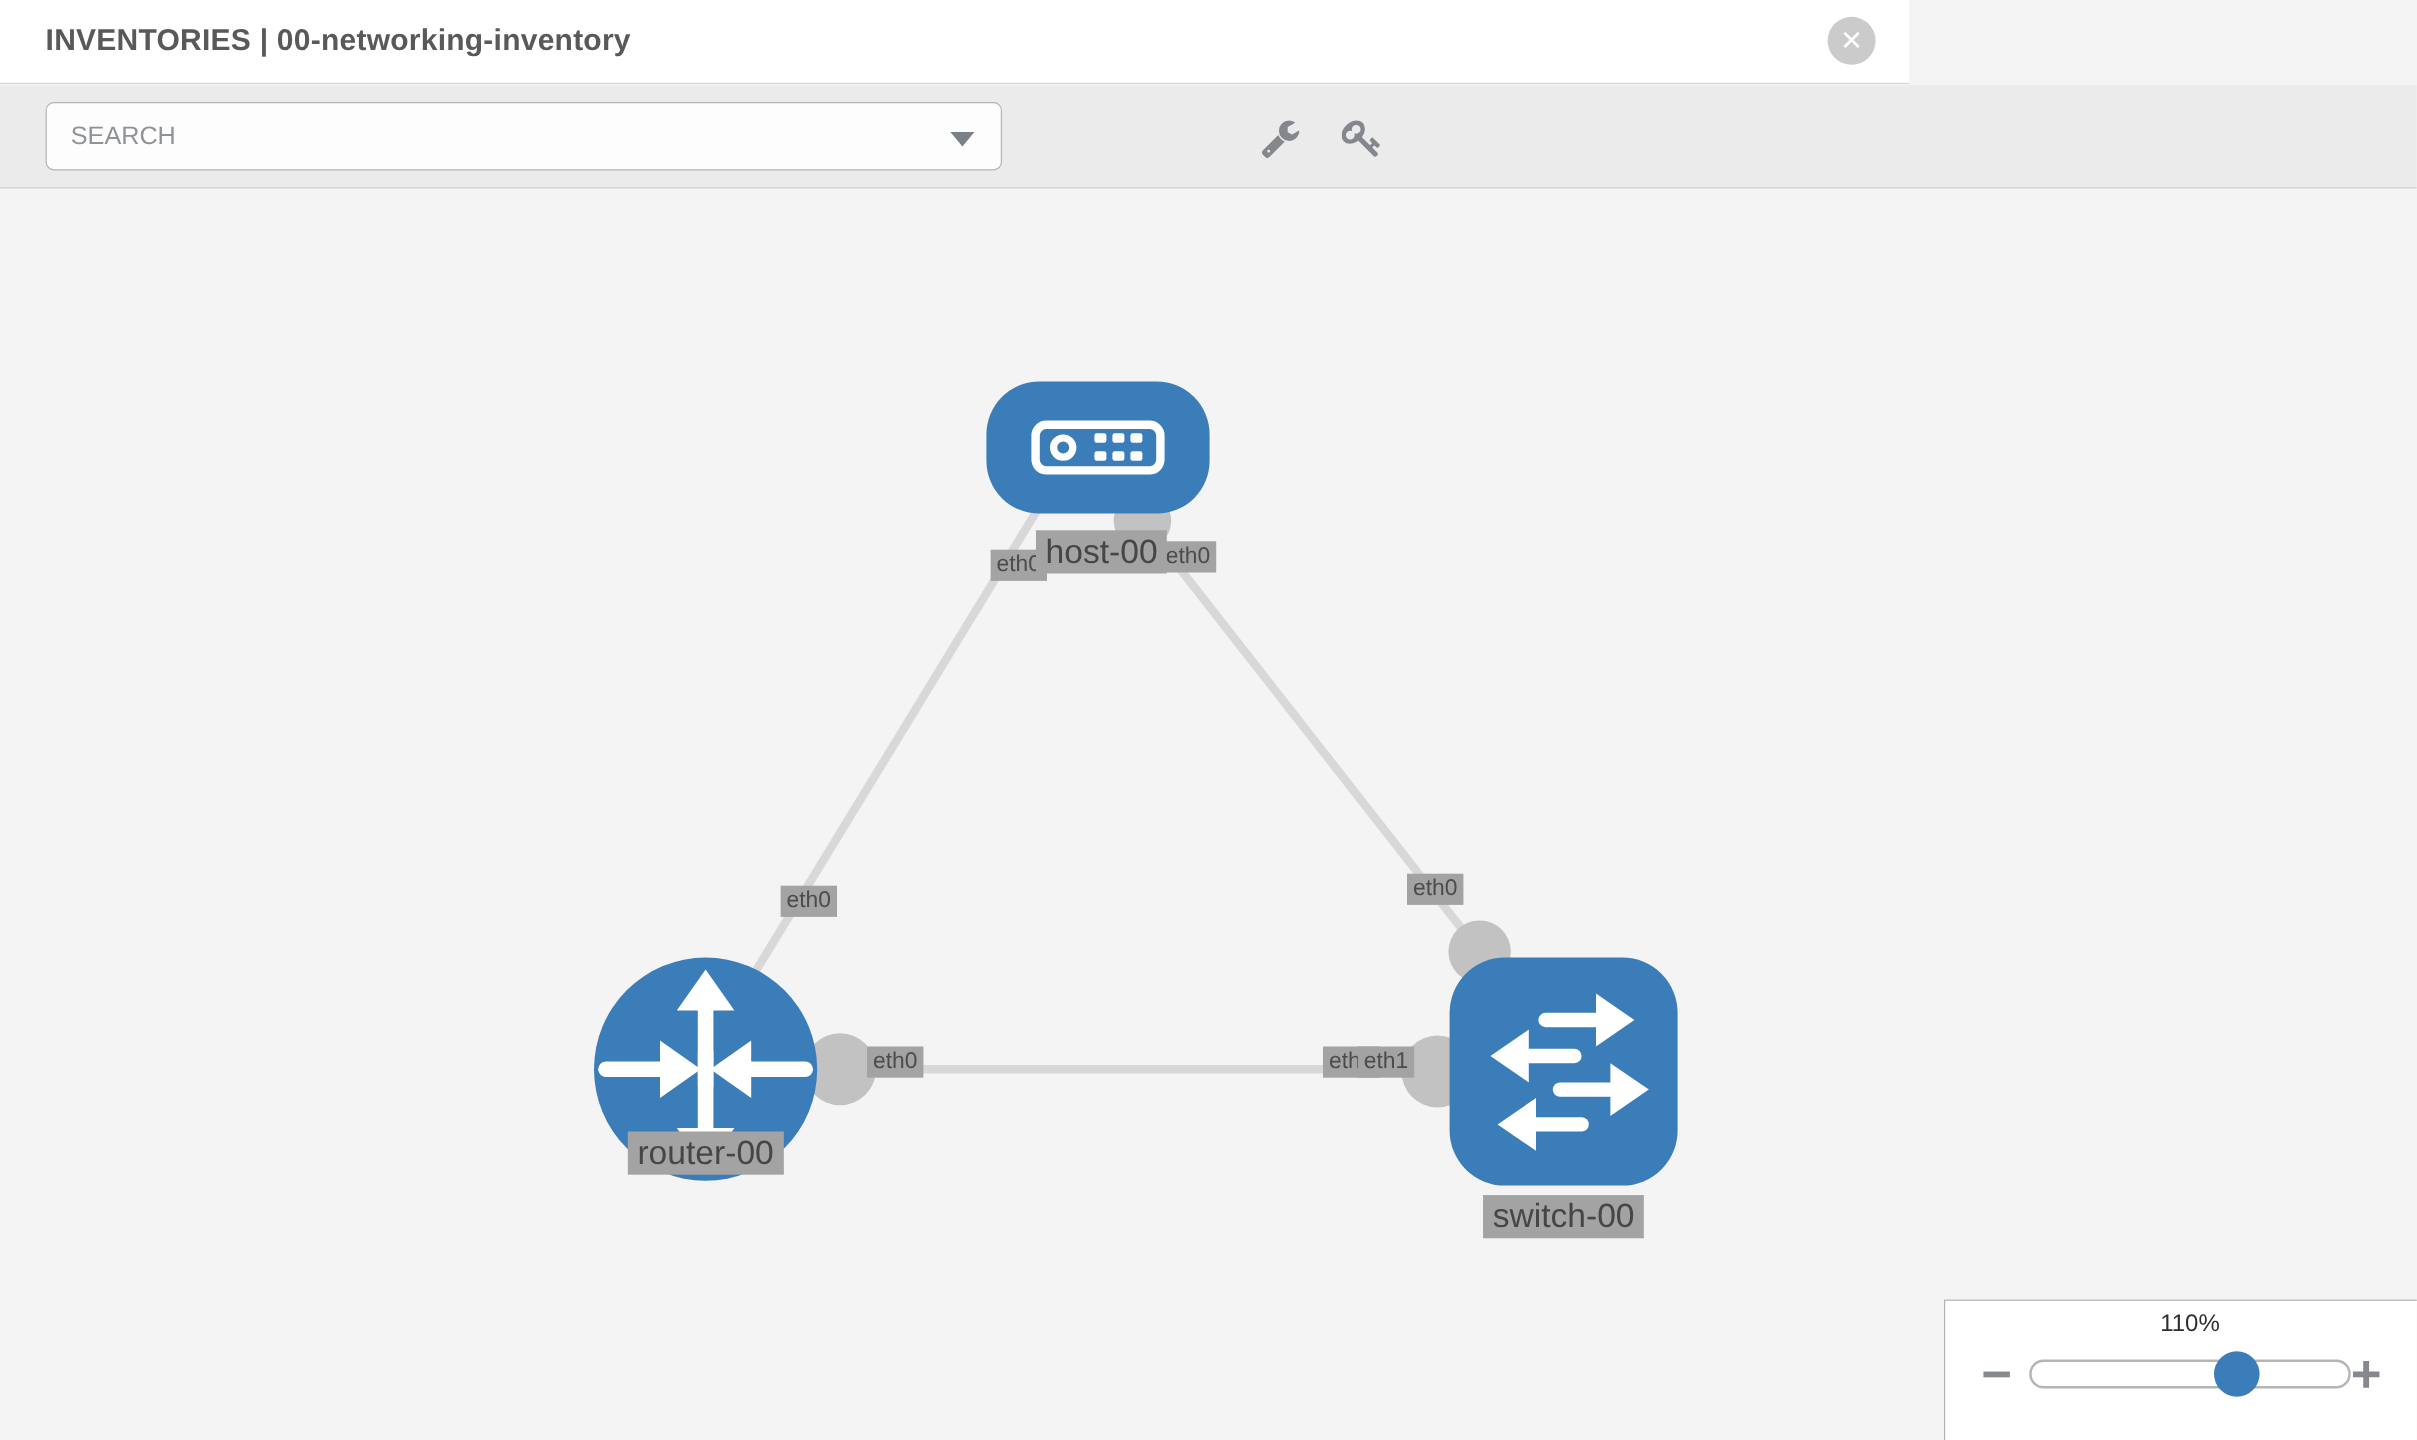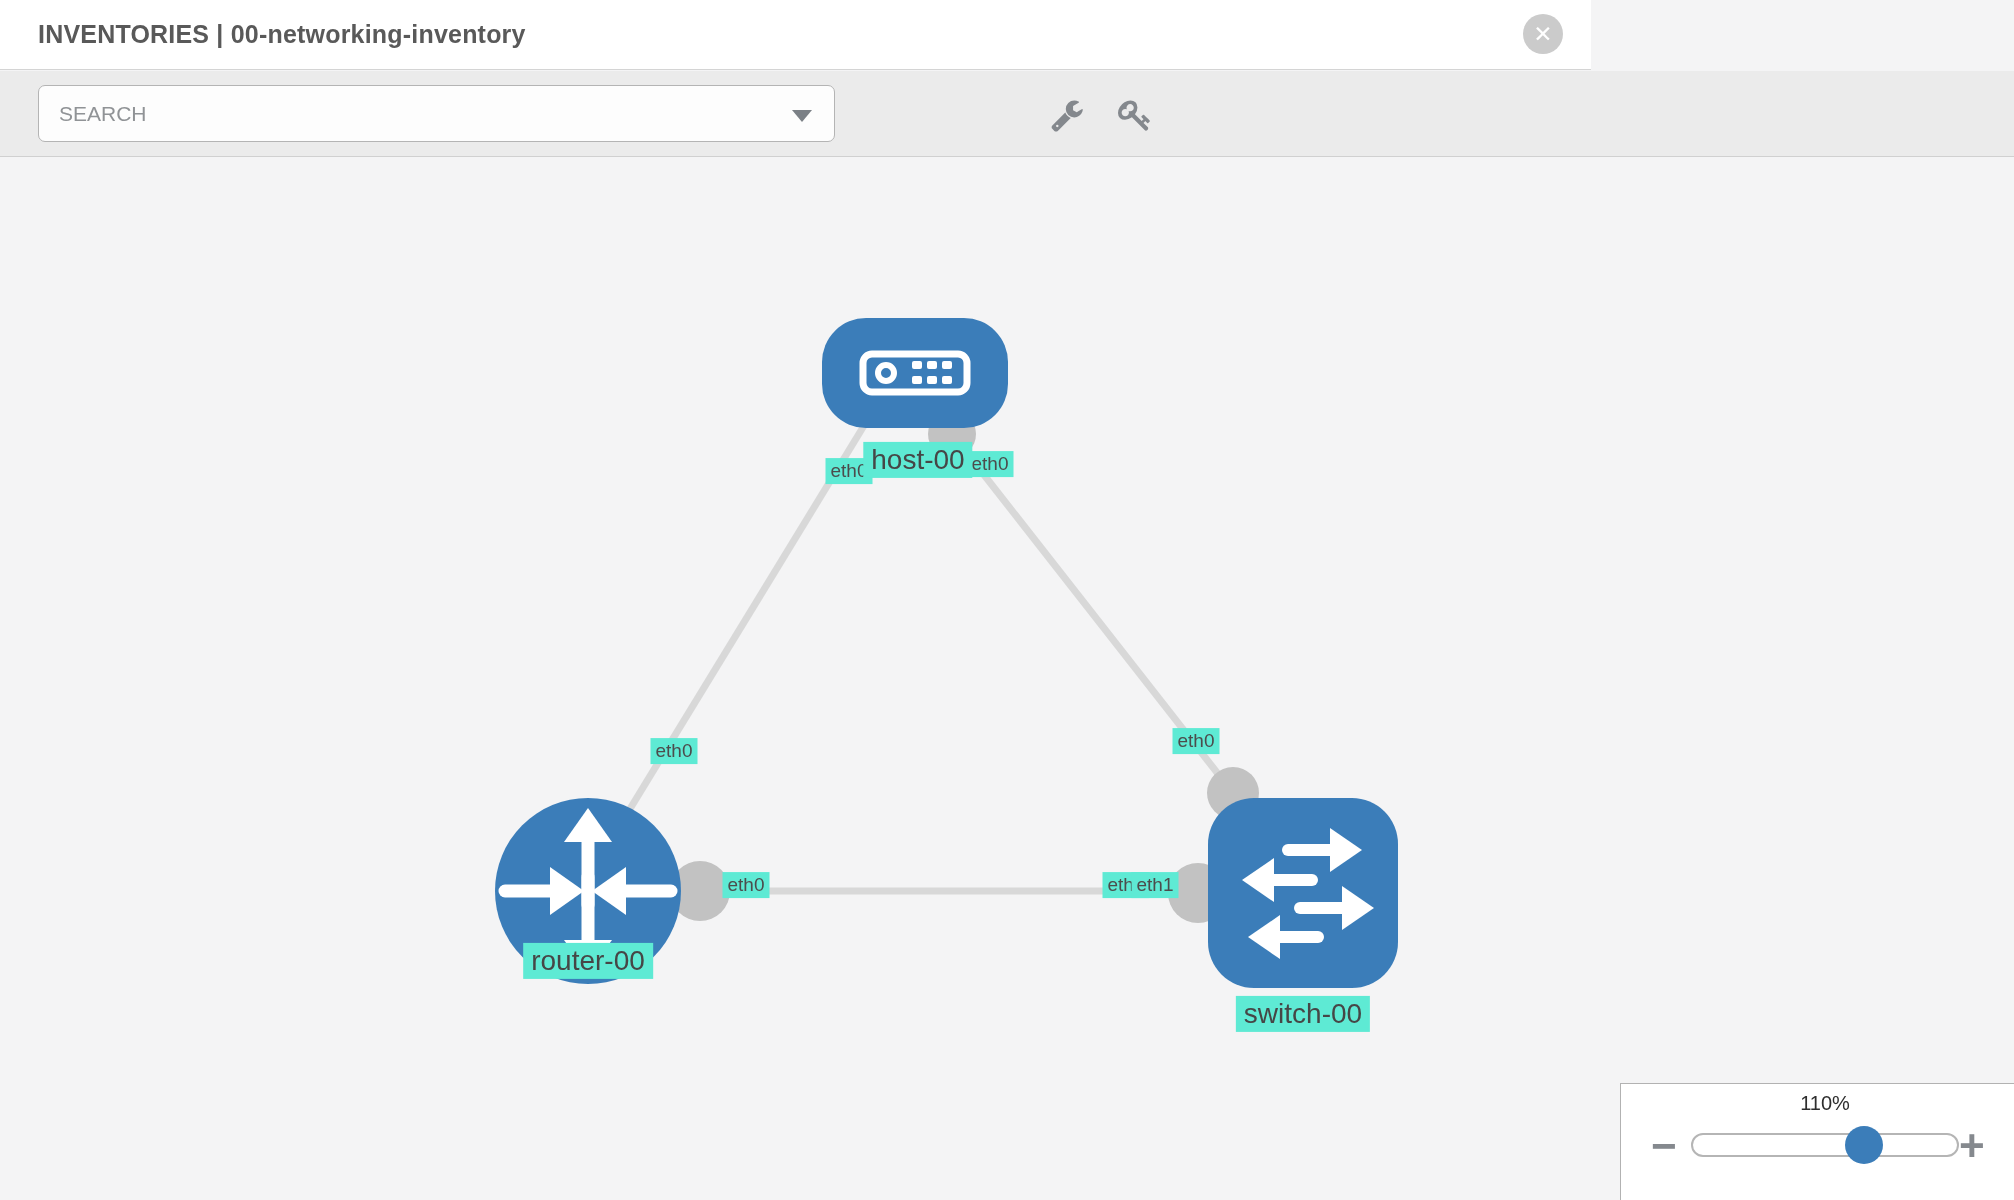--- a/index.html
+++ b/index.html
@@ -53,21 +53,21 @@
 
   
   .canvas {
     position:absolute; left:0; top:158px; width:2014px; height:1042px;
     background:#f4f4f5;
   }
   .canvas svg.graph { position:absolute; left:0; top:0; }
 
   .chip {
     position:absolute; transform:translate(-50%,-50%);
-    background:#5eead4; color:#4c4c4c; white-space:nowrap;
+    background:#a3a3a3; color:#4c4c4c; white-space:nowrap;
     font-size:19px; line-height:1.15; padding:2px 5px;
   }
   .chip.node-label { font-size:28px; color:#464646; padding:2px 8px; }
 
   
   .zoom-panel {
     position:absolute; left:1620px; top:1083px; width:424px; height:142px;
     background:#ffffff; border:1px solid #b2b2b2;
   }
   .zoom-level {

